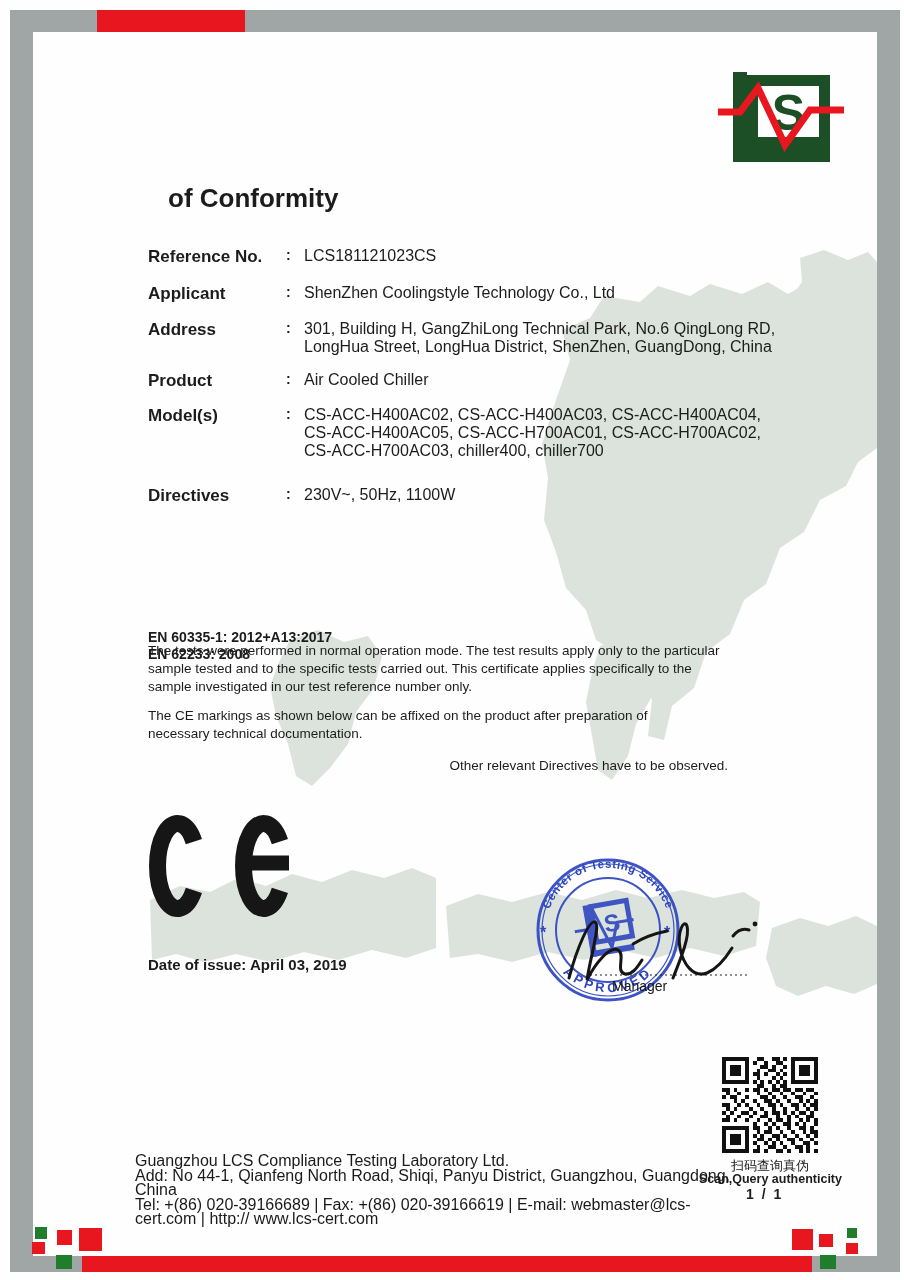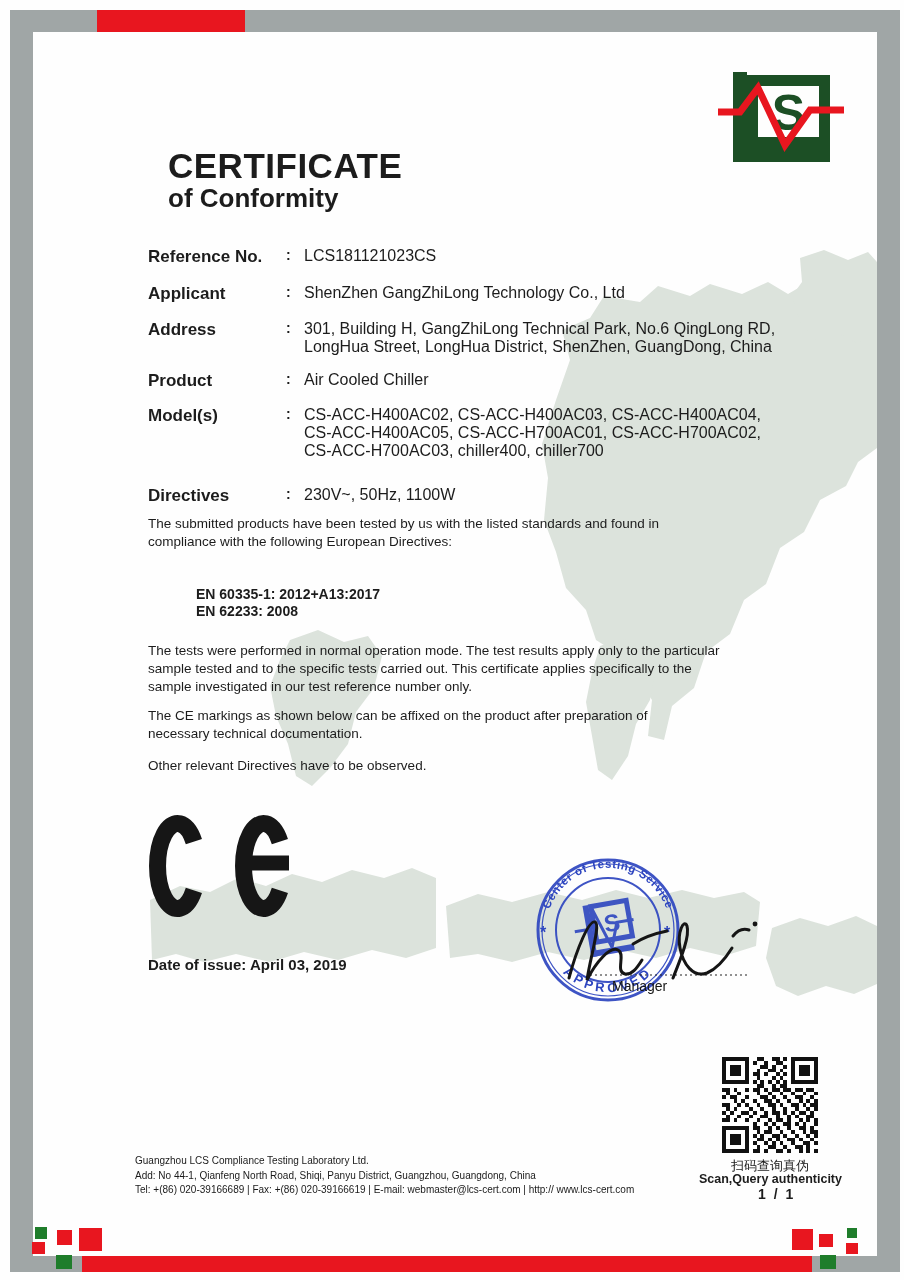--- a/index.html
+++ b/index.html
@@ -23,30 +23,30 @@
   .subtitle{left:168px;top:183px;font-size:26px;font-weight:bold;}
   .field-row{left:148px;width:640px;}
   .field-label{position:absolute;left:0;top:0;width:132px;font-size:17px;font-weight:bold;}
   .field-colon{position:absolute;left:138px;top:0;font-size:14px;font-weight:bold;}
   .field-value{position:absolute;left:156px;top:0;width:480px;font-size:16px;font-weight:normal;line-height:18px;}
   .r1{top:247px;}.r2{top:284px;}.r3{top:320px;}.r4{top:371px;}.r5{top:406px;}.r6{top:486px;}
   .r5 .field-value{width:460px;}
   .para{left:148px;width:580px;font-size:13.5px;line-height:18px;}
   .p-intro{top:515px;}
   .p-lvd{top:566px;font-weight:bold;font-size:14px;}
-  .p-en{top:586px;font-weight:bold;font-size:14px;line-height:17px;margin-left:48px;}
+  .p-en{top:629px;font-weight:bold;font-size:14px;line-height:17px;}
   .p-tests{top:642px;}
   .p-ce{top:707px;width:560px;}
-  .p-other{top:757px;}
+  .p-other{top:757px;text-align:right;}
   .date-line{left:148px;top:956px;font-size:15px;font-weight:bold;}
   .manager{left:612px;top:978px;font-size:14px;color:#161616;}
-  .footer{left:135px;top:1154px;width:600px;font-size:10px;line-height:14.5px;color:#1a1a1a;}
+  .footer{left:135px;top:1154px;width:600px;font-size:16px;line-height:14.5px;color:#1a1a1a;}
   .qr-zh{left:700px;top:1157px;width:140px;text-align:center;font-size:13px;font-weight:normal;}
   .qr-en{left:698px;top:1172px;width:144px;text-align:right;font-size:12.5px;font-weight:bold;}
-  .page-no{left:746px;top:1186px;font-size:14px;font-weight:bold;letter-spacing:2px;margin-left:12px;}
+  .page-no{left:746px;top:1186px;font-size:14px;font-weight:bold;letter-spacing:2px;}
 </style>
 </head>
 <body>
 
 <div class="page">
 
   <svg class="abs" style="left:0;top:0" width="904" height="1280" viewBox="0 0 904 1280">
     <g fill="#dce3dc">
       <path d="M556 400 L570 360 562 330 590 318 604 296 640 302 658 286 690 296 710 284 742 294 768 282 788 294 812 280 836 296 846 286 866 296 877 290 877 448 858 462 846 486 820 500 804 532 780 548 766 584 744 600 730 634 706 652 694 688 672 706 664 740 648 736 652 700 636 676 618 654 596 640 586 610 566 588 556 552 544 520 548 478 542 444 Z"></path>
       <path d="M800 258 L824 250 848 260 868 252 877 262 877 330 858 344 836 332 816 340 800 322 792 296 802 282 Z"></path>
@@ -79,32 +79,31 @@
   </div>
 
   <svg class="abs" style="left:714px;top:66px" width="134" height="100" viewBox="0 0 134 100">
     <rect x="19" y="6" width="14" height="90" fill="#1c4f25"></rect>
     <rect x="19" y="79" width="97" height="17" fill="#1c4f25"></rect>
     <rect x="38.5" y="14.5" width="72" height="62" fill="none" stroke="#1c4f25" stroke-width="11"></rect>
     <text x="74.5" y="64" text-anchor="middle" font-family="Liberation Sans, sans-serif" font-size="50" font-weight="bold" fill="#1c4f25">S</text>
     <polyline points="4,46 26,46 44,22 71,79 96,44 130,44" fill="none" stroke="#e8161f" stroke-width="7"></polyline>
   </svg>
 
-  <div class="abs title">CERTIFICATE</div>
   <div class="abs subtitle">of Conformity</div>
 
   <div class="abs field-row r1">
     <span class="field-label">Reference No.</span>
     <span class="field-colon">:</span>
     <span class="field-value">LCS181121023CS</span>
   </div>
   <div class="abs field-row r2">
     <span class="field-label">Applicant</span>
     <span class="field-colon">:</span>
-    <span class="field-value">ShenZhen GangZhiLong Technology Co., Ltd</span>
+    <span class="field-value">ShenZhen Coolingstyle Technology Co., Ltd</span>
   </div>
   <div class="abs field-row r3">
     <span class="field-label">Address</span>
     <span class="field-colon">:</span>
     <span class="field-value">301, Building H, GangZhiLong Technical Park, No.6 QingLong RD, LongHua Street, LongHua District, ShenZhen, GuangDong, China</span>
   </div>
   <div class="abs field-row r4">
     <span class="field-label">Product</span>
     <span class="field-colon">:</span>
     <span class="field-value">Air Cooled Chiller</span>
@@ -113,21 +112,20 @@
     <span class="field-label">Model(s)</span>
     <span class="field-colon">:</span>
     <span class="field-value">CS-ACC-H400AC02, CS-ACC-H400AC03, CS-ACC-H400AC04, CS-ACC-H400AC05, CS-ACC-H700AC01, CS-ACC-H700AC02, CS-ACC-H700AC03, chiller400, chiller700</span>
   </div>
   <div class="abs field-row r6">
     <span class="field-label">Directives</span>
     <span class="field-colon">:</span>
     <span class="field-value">230V~, 50Hz, 1100W</span>
   </div>
 
-  <div class="abs para p-intro">The submitted products have been tested by us with the listed standards and found in compliance with the following European Directives:</div>
   <div class="abs para p-en">
     <div>EN 60335-1: 2012+A13:2017</div>
     <div>EN 62233: 2008</div>
   </div>
   <div class="abs para p-tests">The tests were performed in normal operation mode. The test results apply only to the particular sample tested and to the specific tests carried out. This certificate applies specifically to the sample investigated in our test reference number only.</div>
   <div class="abs para p-ce">The CE markings as shown below can be affixed on the product after preparation of necessary technical documentation.</div>
   <div class="abs para p-other">Other relevant Directives have to be observed.</div>
 
   <svg class="abs" style="left:140px;top:806px" width="170" height="120" viewBox="0 0 170 120" aria-label="CE">
     <g stroke="#161616" stroke-width="17" fill="none">

